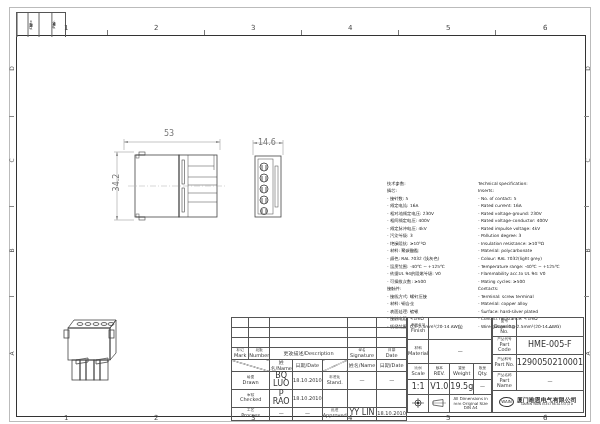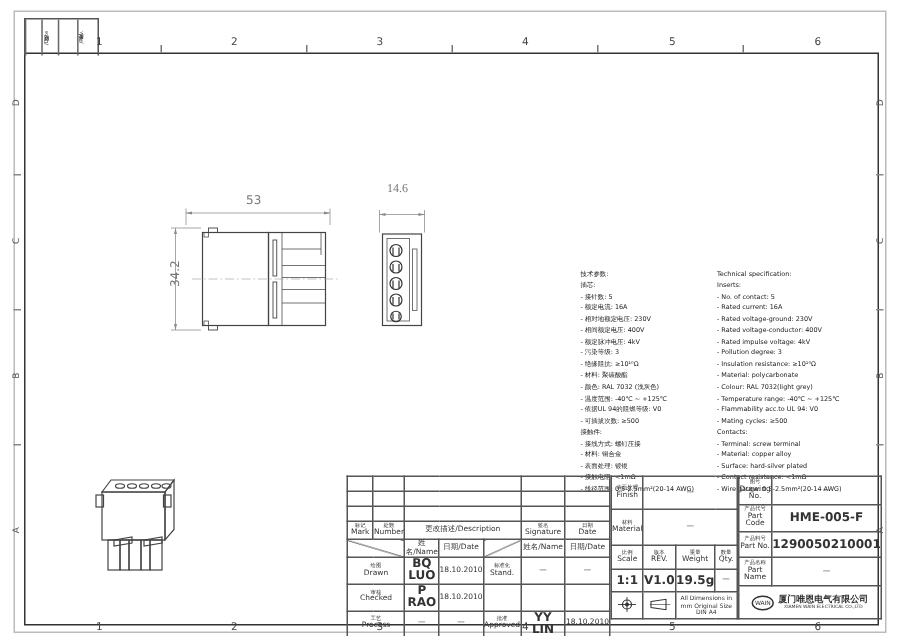--- a/index.html
+++ b/index.html
@@ -10,21 +10,21 @@
   .zone-tick-h { width:1px; height:5px; background:#777; top:30px; }
   .zone-label-top { top:24px; font-size:7px; color:#444; }
   .zone-label-bot { top:414px; font-size:7px; color:#444; }
   .side-tick { width:5px; height:1px; background:#888; }
   .side-label { font-size:6px; color:#555; transform:rotate(-90deg); }
   .revbox { left:16px; top:12px; width:48px; height:24px; border:1px solid #555; border-bottom:none; display:flex; }
   .revbox div { border-right:1px solid #666; font-size:3.5px; writing-mode:vertical-rl; transform:rotate(180deg); text-align:center; color:#333; }
   .spec { font-size:4.3px; line-height:7.55px; color:#222; white-space:pre; }
   .tb { border-collapse:collapse; position:absolute; font-size:5px; color:#333; }
   .tb td { border:1px solid #555; text-align:center; vertical-align:middle; padding:0; line-height:1.05; }
-  .big { font-size:8px;font-weight:bold; }
+  .big { font-size:8px; }
   .small { font-size:4px; }
   .cn { font-size:3.6px; display:block; }
   .dim { font-size:8px; color:#777; }
 </style>
 </head>
 <body>
 
 <div class="abs outer-frame"></div>
 <div class="abs inner-frame"></div>
 
@@ -119,21 +119,21 @@
       <line x1="14" y1="62" x2="14" y2="67"></line>
       <line x1="18" y1="62" x2="18" y2="67"></line>
     <circle cx="16" cy="75" r="4"></circle>
       <line x1="14" y1="73" x2="14" y2="78"></line>
       <line x1="18" y1="73" x2="18" y2="78"></line>
     <circle cx="16" cy="86" r="3.5"></circle>
       <line x1="14" y1="84" x2="14" y2="88"></line>
       <line x1="18" y1="84" x2="18" y2="88"></line>
   </g>
 </svg>
-<span class="abs dim" style="left:258px; top:121px;font-family:Liberation Serif, serif;">14.6</span>
+<span class="abs dim" style="left:258px; top:138px;">14.6</span>
 
 <svg class="abs" style="left:60px; top:318px;" width="70" height="70">
   <g stroke="#444" stroke-width="0.8" fill="none">
     <polygon points="8,10 14,2 56,2 50,10"></polygon>
     <rect x="8" y="10" width="42" height="32"></rect>
     <polygon points="50,10 56,2 56,35 50,42"></polygon>
     <rect x="4" y="12" width="5" height="8"></rect>
     <rect x="49" y="12" width="5" height="8"></rect>
     <ellipse cx="20" cy="6" rx="3" ry="1.5"></ellipse>
     <ellipse cx="28" cy="6" rx="3" ry="1.5"></ellipse>

